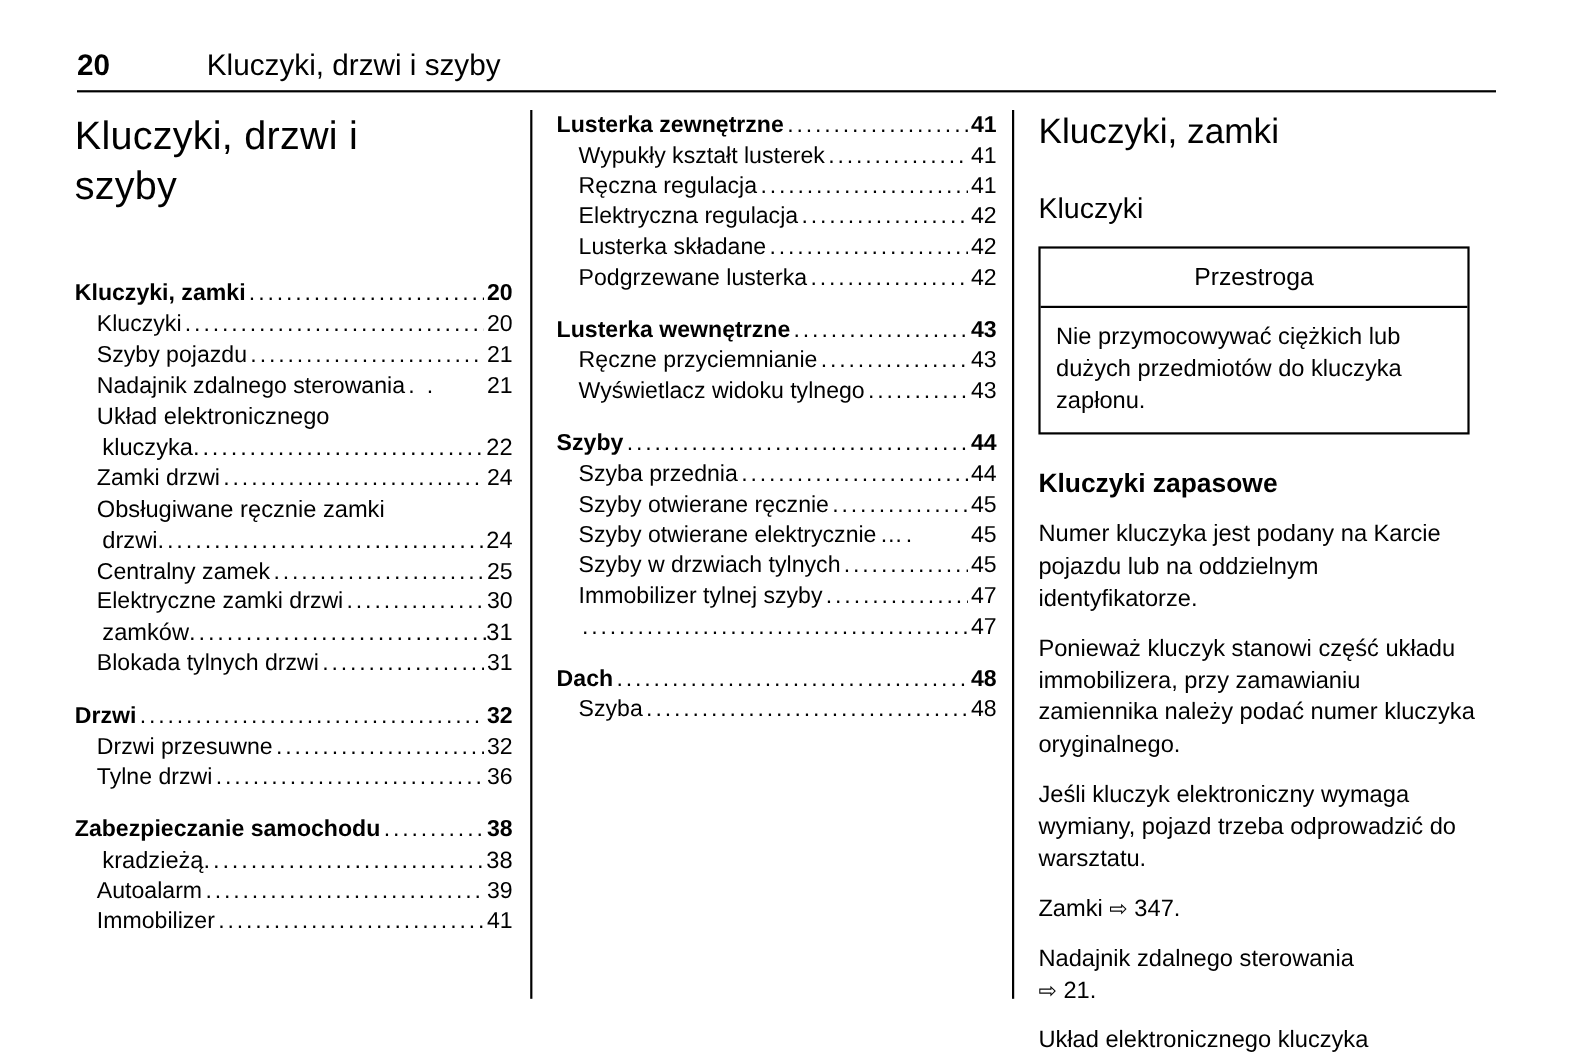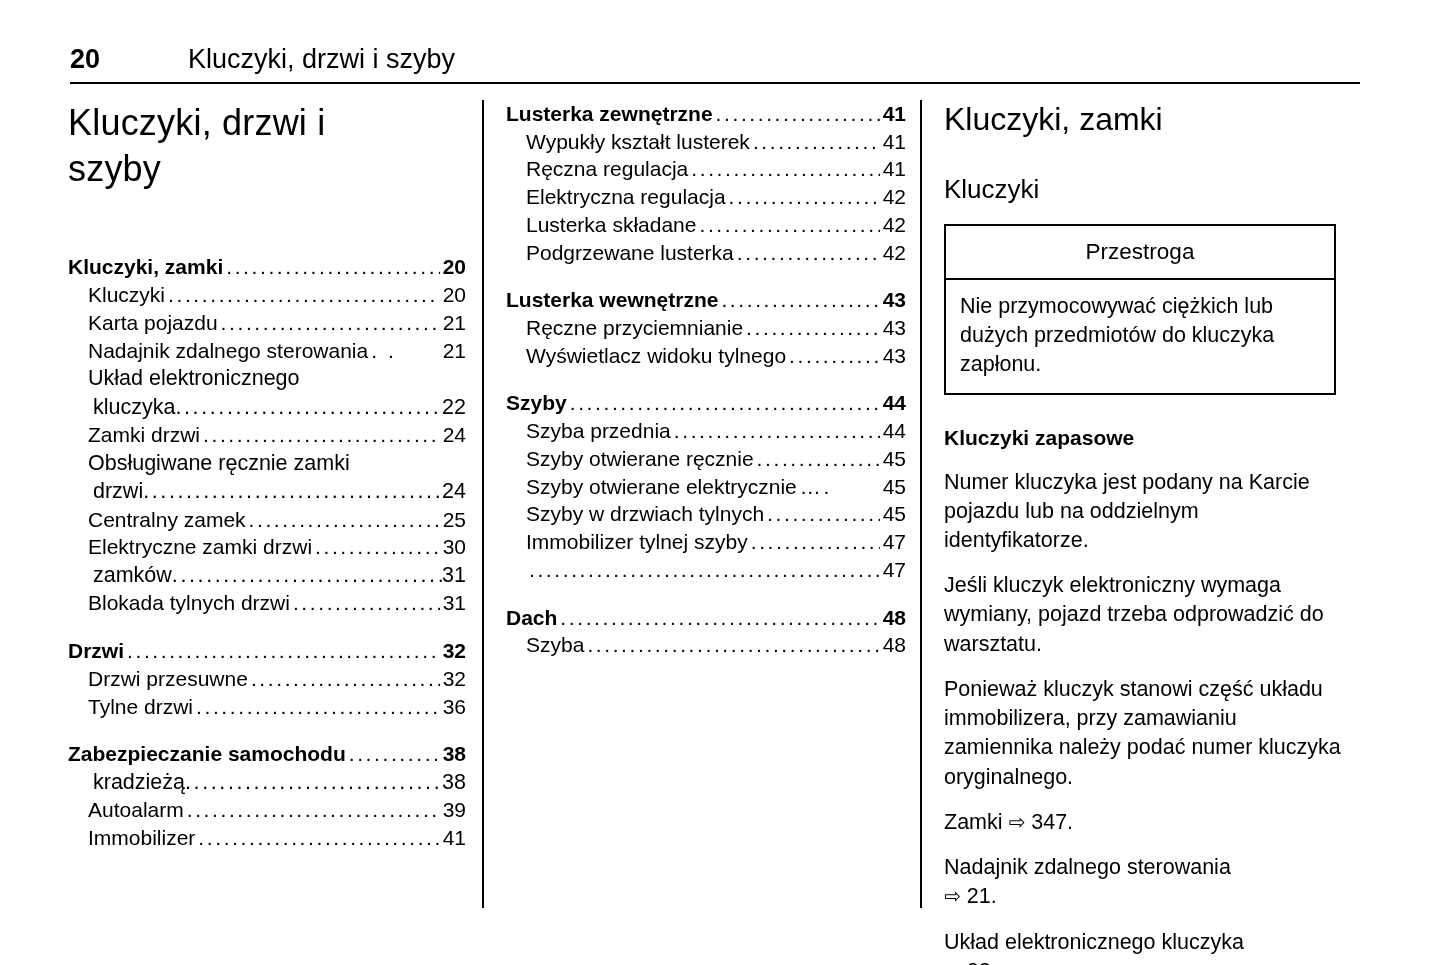--- a/index.html
+++ b/index.html
@@ -134,21 +134,21 @@
     margin: 0 0 0 0;
     line-height: 1.2;
   }
   .rc-h2 {
     font-size: 26px;
     font-weight: 400;
     margin: 36px 0 0 0;
     line-height: 1.2;
   }
   .rc-h3 {
-    font-size: 21px;
+    font-size: 24px;
     font-weight: 700;
     margin: 30px 0 0 0;
     line-height: 1.25;
   }
   .notice {
     margin-top: 18px;
     border: 2px solid #000;
     width: 392px;
     box-sizing: border-box;
   }
@@ -195,21 +195,21 @@
           <span class="txt">Kluczyki, zamki</span>
           <span class="dots">............................................................</span>
           <span class="pg">20</span>
         </div>
         <div class="toc-entry lvl2">
           <span class="txt">Kluczyki</span>
           <span class="dots">............................................................</span>
           <span class="pg">20</span>
         </div>
         <div class="toc-entry lvl2">
-          <span class="txt">Karta pojazdu</span>
+          <span class="txt">Szyby pojazdu</span>
           <span class="dots">............................................................</span>
           <span class="pg">21</span>
         </div>
         <div class="toc-entry lvl2">
           <span class="txt">Nadajnik zdalnego sterowania</span>
           <span class="dots">. .</span>
           <span class="pg">21</span>
         </div>
         <div class="toc-wrap">
           <div class="first">Układ elektronicznego</div>
@@ -393,22 +393,22 @@
     <h2 class="rc-h2">Kluczyki</h2>
 
     <div class="notice">
       <div class="notice-title">Przestroga</div>
       <div class="notice-body">Nie przymocowywać ciężkich lub dużych przedmiotów do kluczyka zapłonu.</div>
     </div>
 
     <h3 class="rc-h3">Kluczyki zapasowe</h3>
 
     <div class="para">Numer kluczyka jest podany na Karcie pojazdu lub na oddzielnym identyfikatorze.</div>
+    <div class="para">Ponieważ kluczyk stanowi część układu immobilizera, przy zamawianiu zamiennika należy podać numer kluczyka oryginalnego.</div>
     <div class="para">Jeśli kluczyk elektroniczny wymaga wymiany, pojazd trzeba odprowadzić do warsztatu.</div>
-    <div class="para">Ponieważ kluczyk stanowi część układu immobilizera, przy zamawianiu zamiennika należy podać numer kluczyka oryginalnego.</div>
 
     <div id="refs">
         <div class="para"><span>Zamki </span><span class="ref-arrow">⇨</span><span> 347.</span></div>
         <div class="para">
           <div>Nadajnik zdalnego sterowania</div>
           <div><span class="ref-arrow">⇨</span><span> 21.</span></div>
         </div>
         <div class="para">
           <div>Układ elektronicznego kluczyka</div>
           <div><span class="ref-arrow">⇨</span><span> 22.</span></div>

